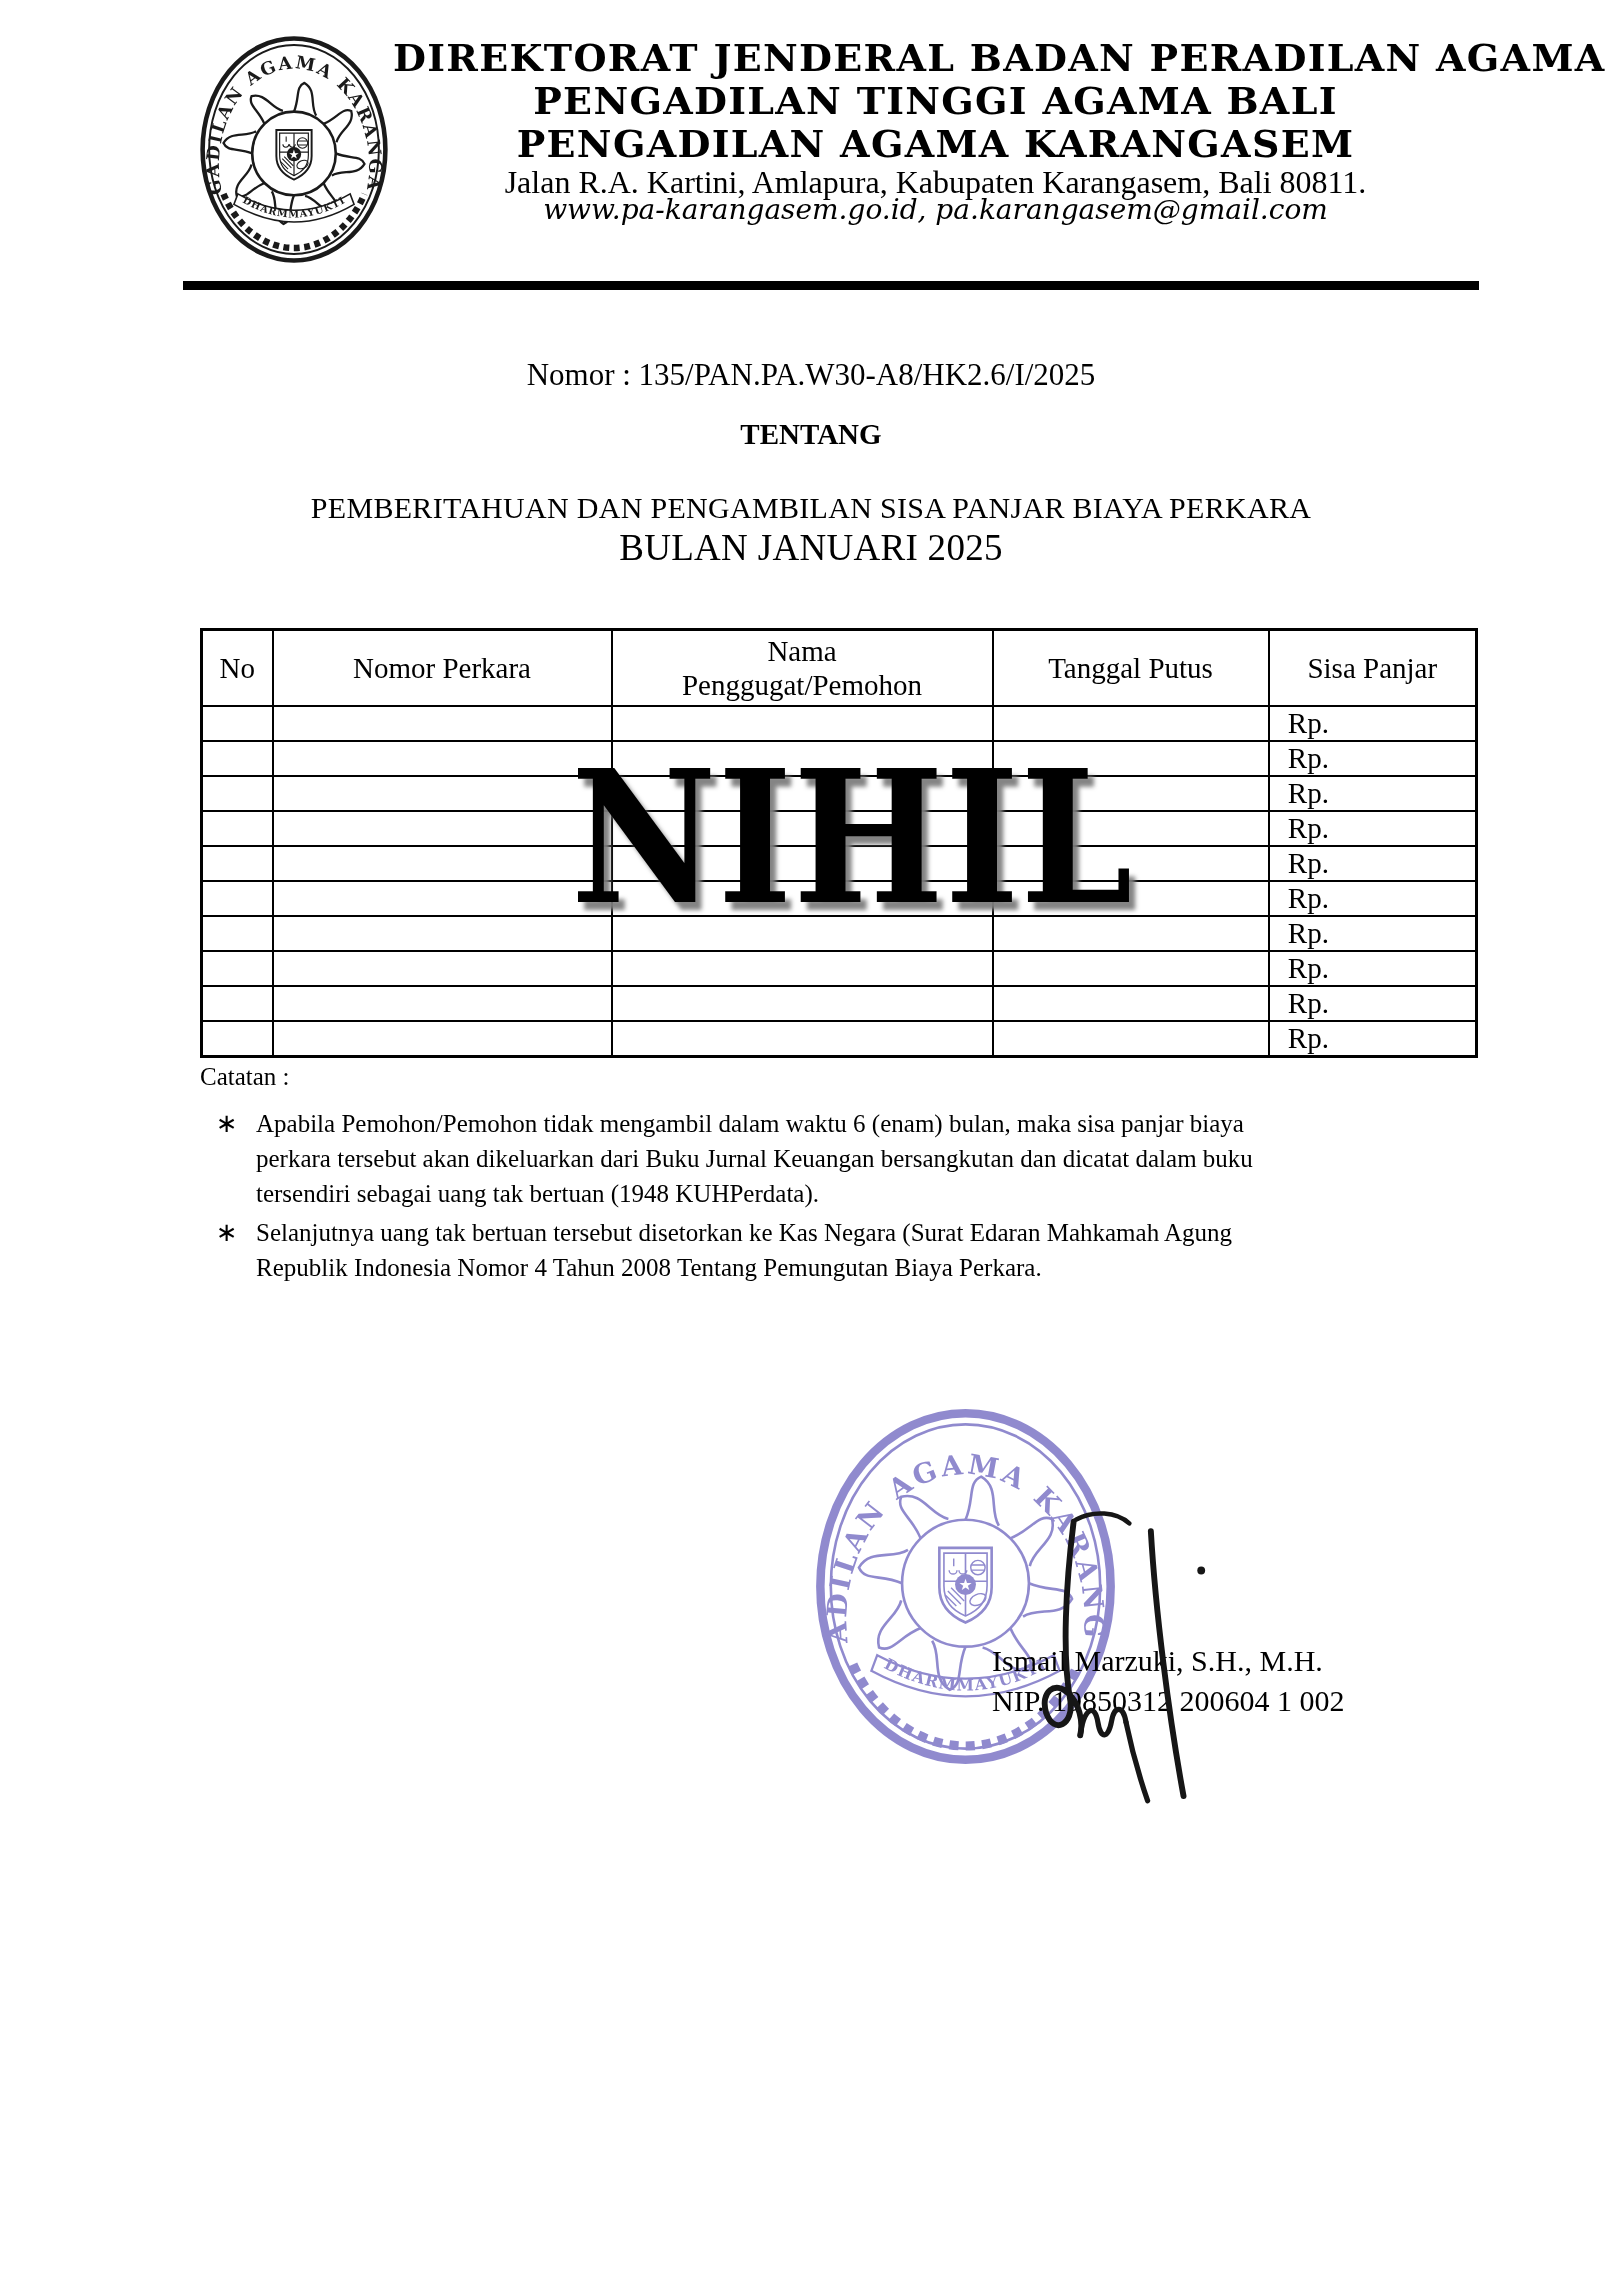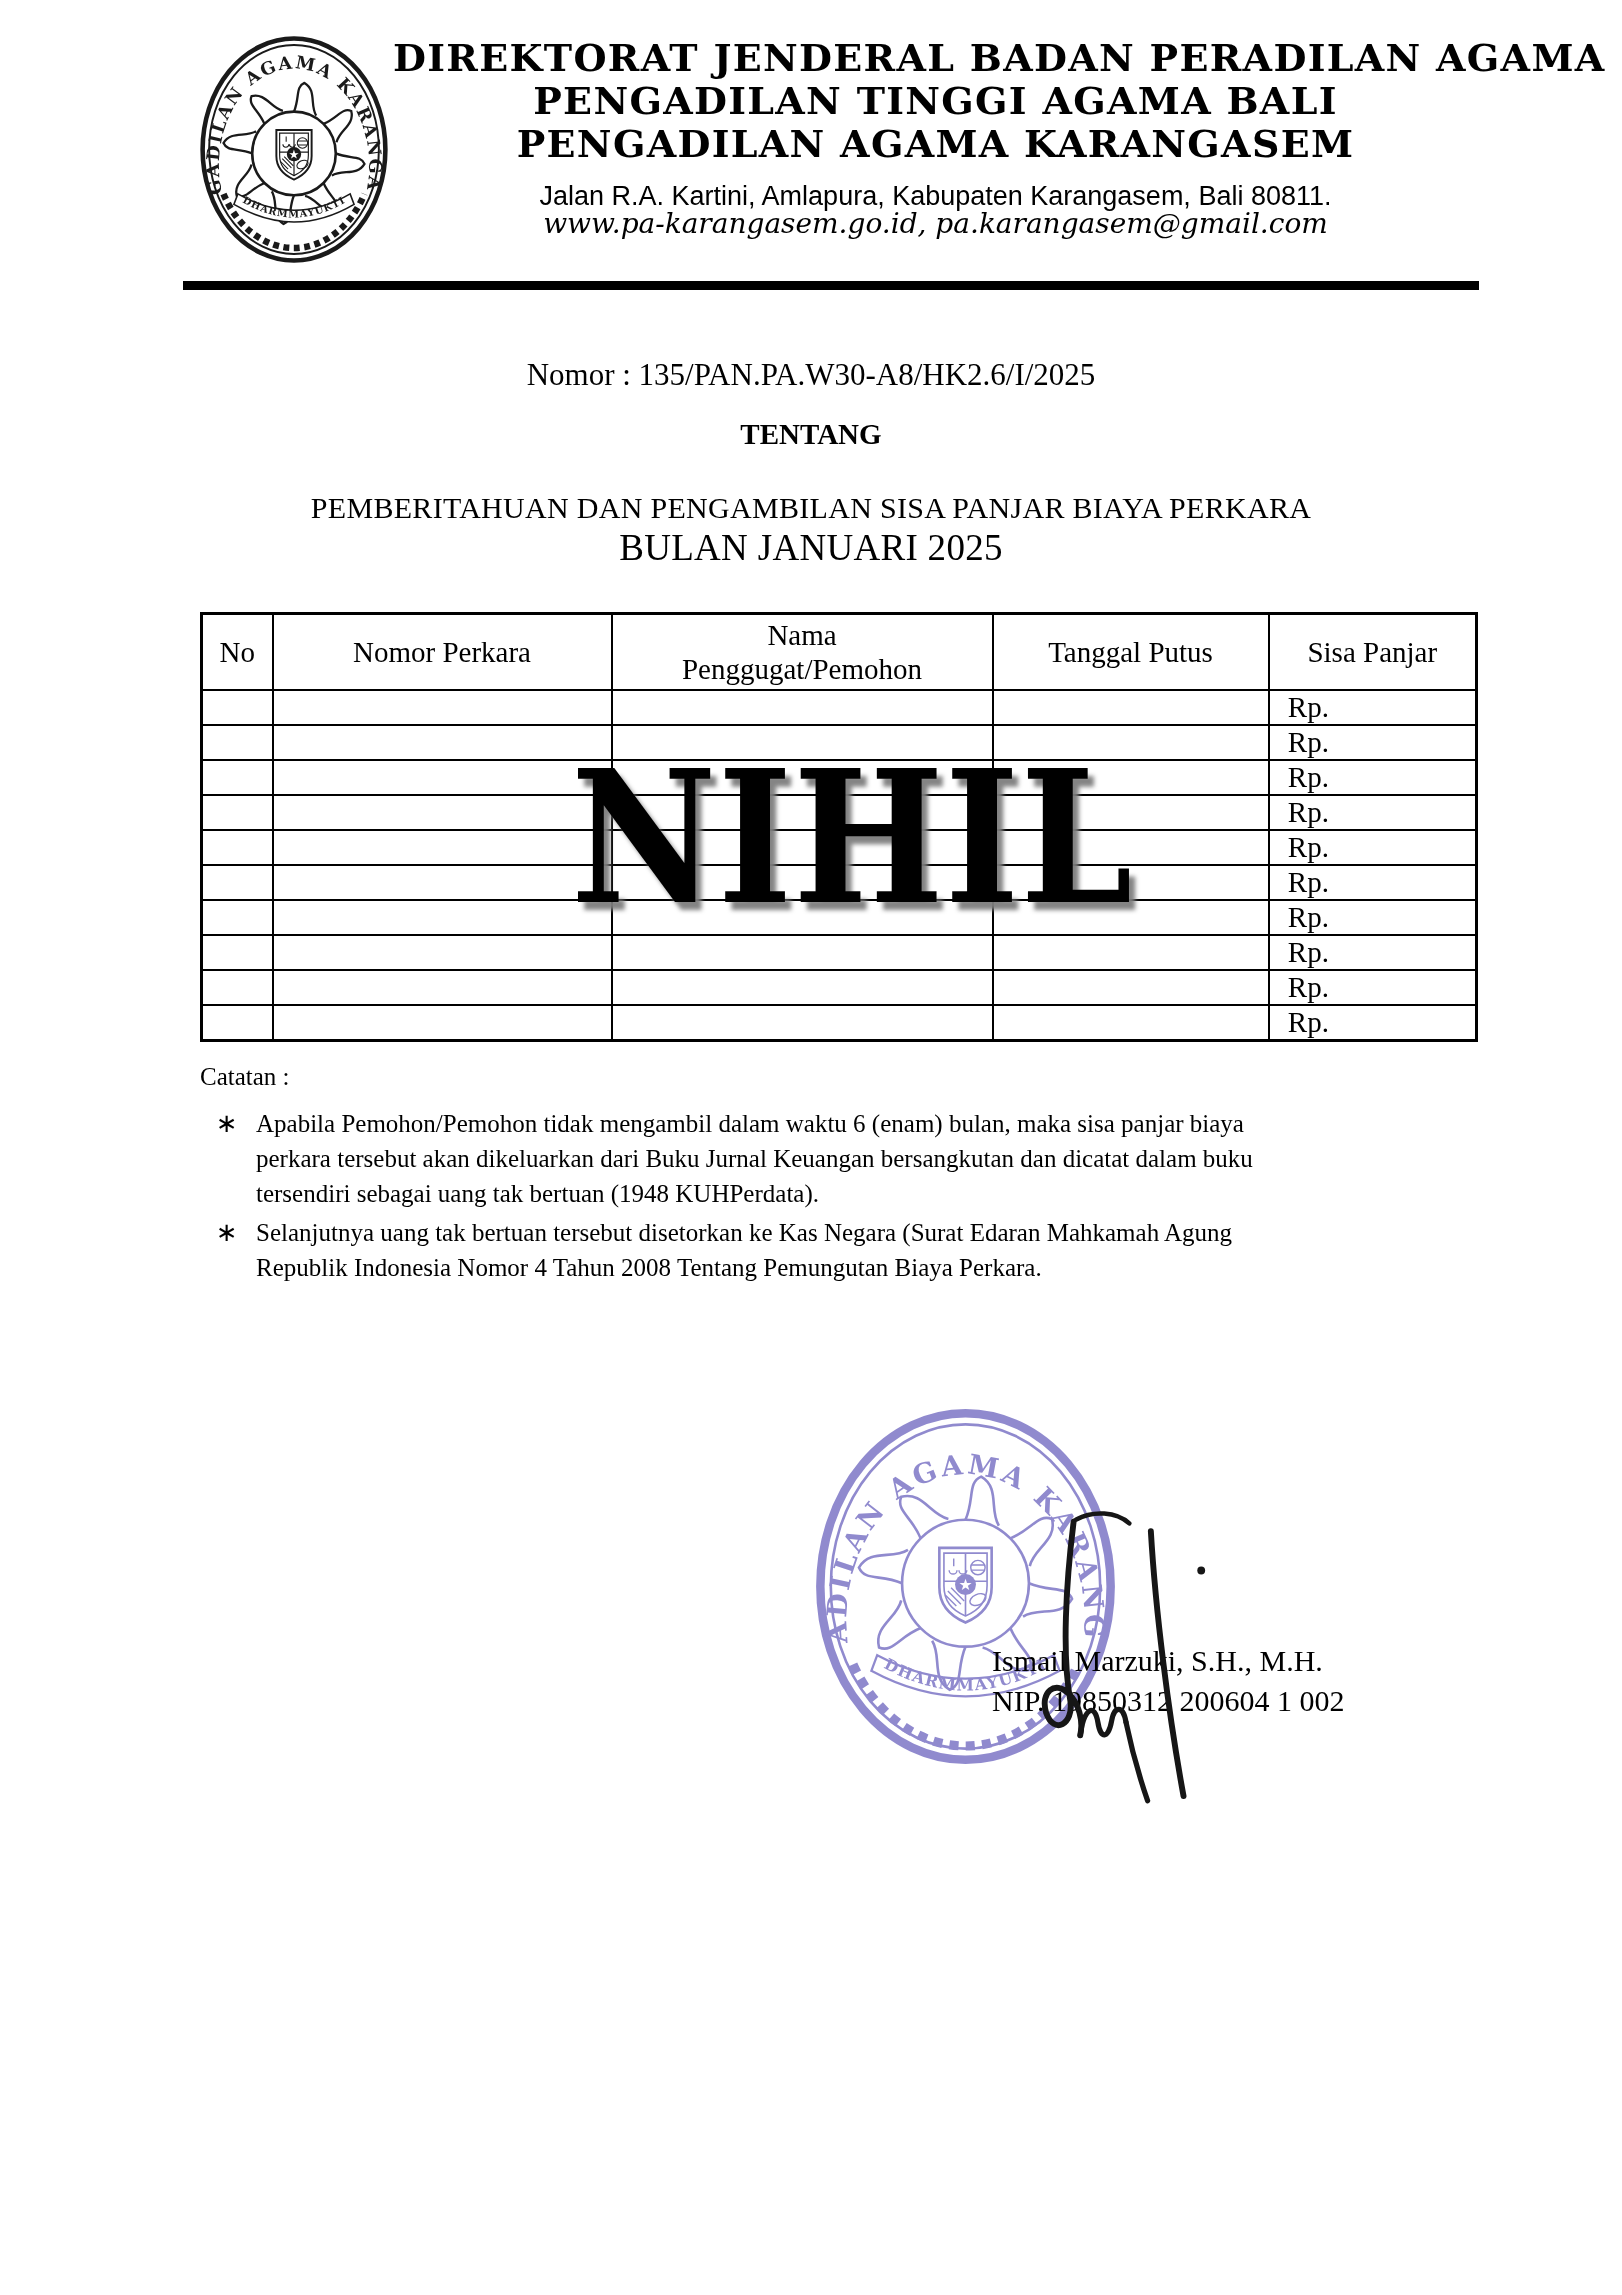--- a/index.html
+++ b/index.html
@@ -10,36 +10,36 @@
     position: relative;
     overflow: hidden;
   }
   .page { position: absolute; inset: 0; background: #fff; }
 
   
   .letterhead { position: absolute; top: 32px; left: 195px; right: 144px; height: 236px; }
   .seal-logo { position: absolute; left: 0; top: 0; width: 198px; height: 235px; }
   .letterhead-text { position: absolute; left: 198px; right: 0; top: 3.9px; text-align: center; }
   .lh-line { font-family: "DejaVu Serif", serif; font-weight: bold; font-size: 38px; line-height: 43px; letter-spacing: 1.3px; white-space: nowrap; }
-  .lh-addr { font-family: Liberation Sans, sans-serif; font-size: 27px; line-height: 27.5px; margin-top: 18px; }
+  .lh-addr { font-family: Liberation Serif, serif; font-size: 32px; line-height: 27.5px; margin-top: 4px; }
   .lh-addr2 { font-family: "DejaVu Serif", serif; font-size: 28px; line-height: 27.5px; font-style: italic; }
   .head-rule { position: absolute; top: 281px; left: 183px; width: 1296px; height: 9.2px; background: #000; }
 
   
   .doc-title   { position: absolute; left: 0; right: 0; top: 313px;  text-align: center; font-weight: bold; font-size: 37px; line-height: 42px; letter-spacing: 0.7px; }
   .doc-number  { position: absolute; left: 0; right: 0; top: 355px;  text-align: center; font-size: 31px; line-height: 39px; }
   .doc-about   { position: absolute; left: 0; right: 0; top: 416px;  text-align: center; font-weight: bold; font-size: 29px; line-height: 37px; }
   .doc-subj1   { position: absolute; left: 0; right: 0; top: 489px;  text-align: center; font-size: 30px; line-height: 38px; letter-spacing: 0.3px; }
   .doc-subj2   { position: absolute; left: 0; right: 0; top: 529px;  text-align: center; font-size: 37px; line-height: 38px; letter-spacing: 0.3px; }
 
   
   .panjar-table-wrap { position: absolute; left: 200px; top: 612px; width: 1275px; }
   table.panjar { border-collapse: collapse; table-layout: fixed; width: 1275px; }
   table.panjar th, table.panjar td { border: 2px solid #000; }
-  table.panjar { border: 3.3px solid #000; }
+  table.panjar { border: 3.3px solid #000; margin-top: 16px; }
   table.panjar th {
     height: 74px; font-weight: normal; font-size: 29px; line-height: 34px;
     text-align: center; vertical-align: middle; white-space: pre-line;
     border-bottom-width: 2.6px; padding: 0 3.9px;
   }
   table.panjar td {
     height: 33px; font-size: 29px; vertical-align: top; text-align: left;
     padding: 0 0 0 18.3px; overflow: hidden;
   }
   col.c-no  { width: 71px; }

